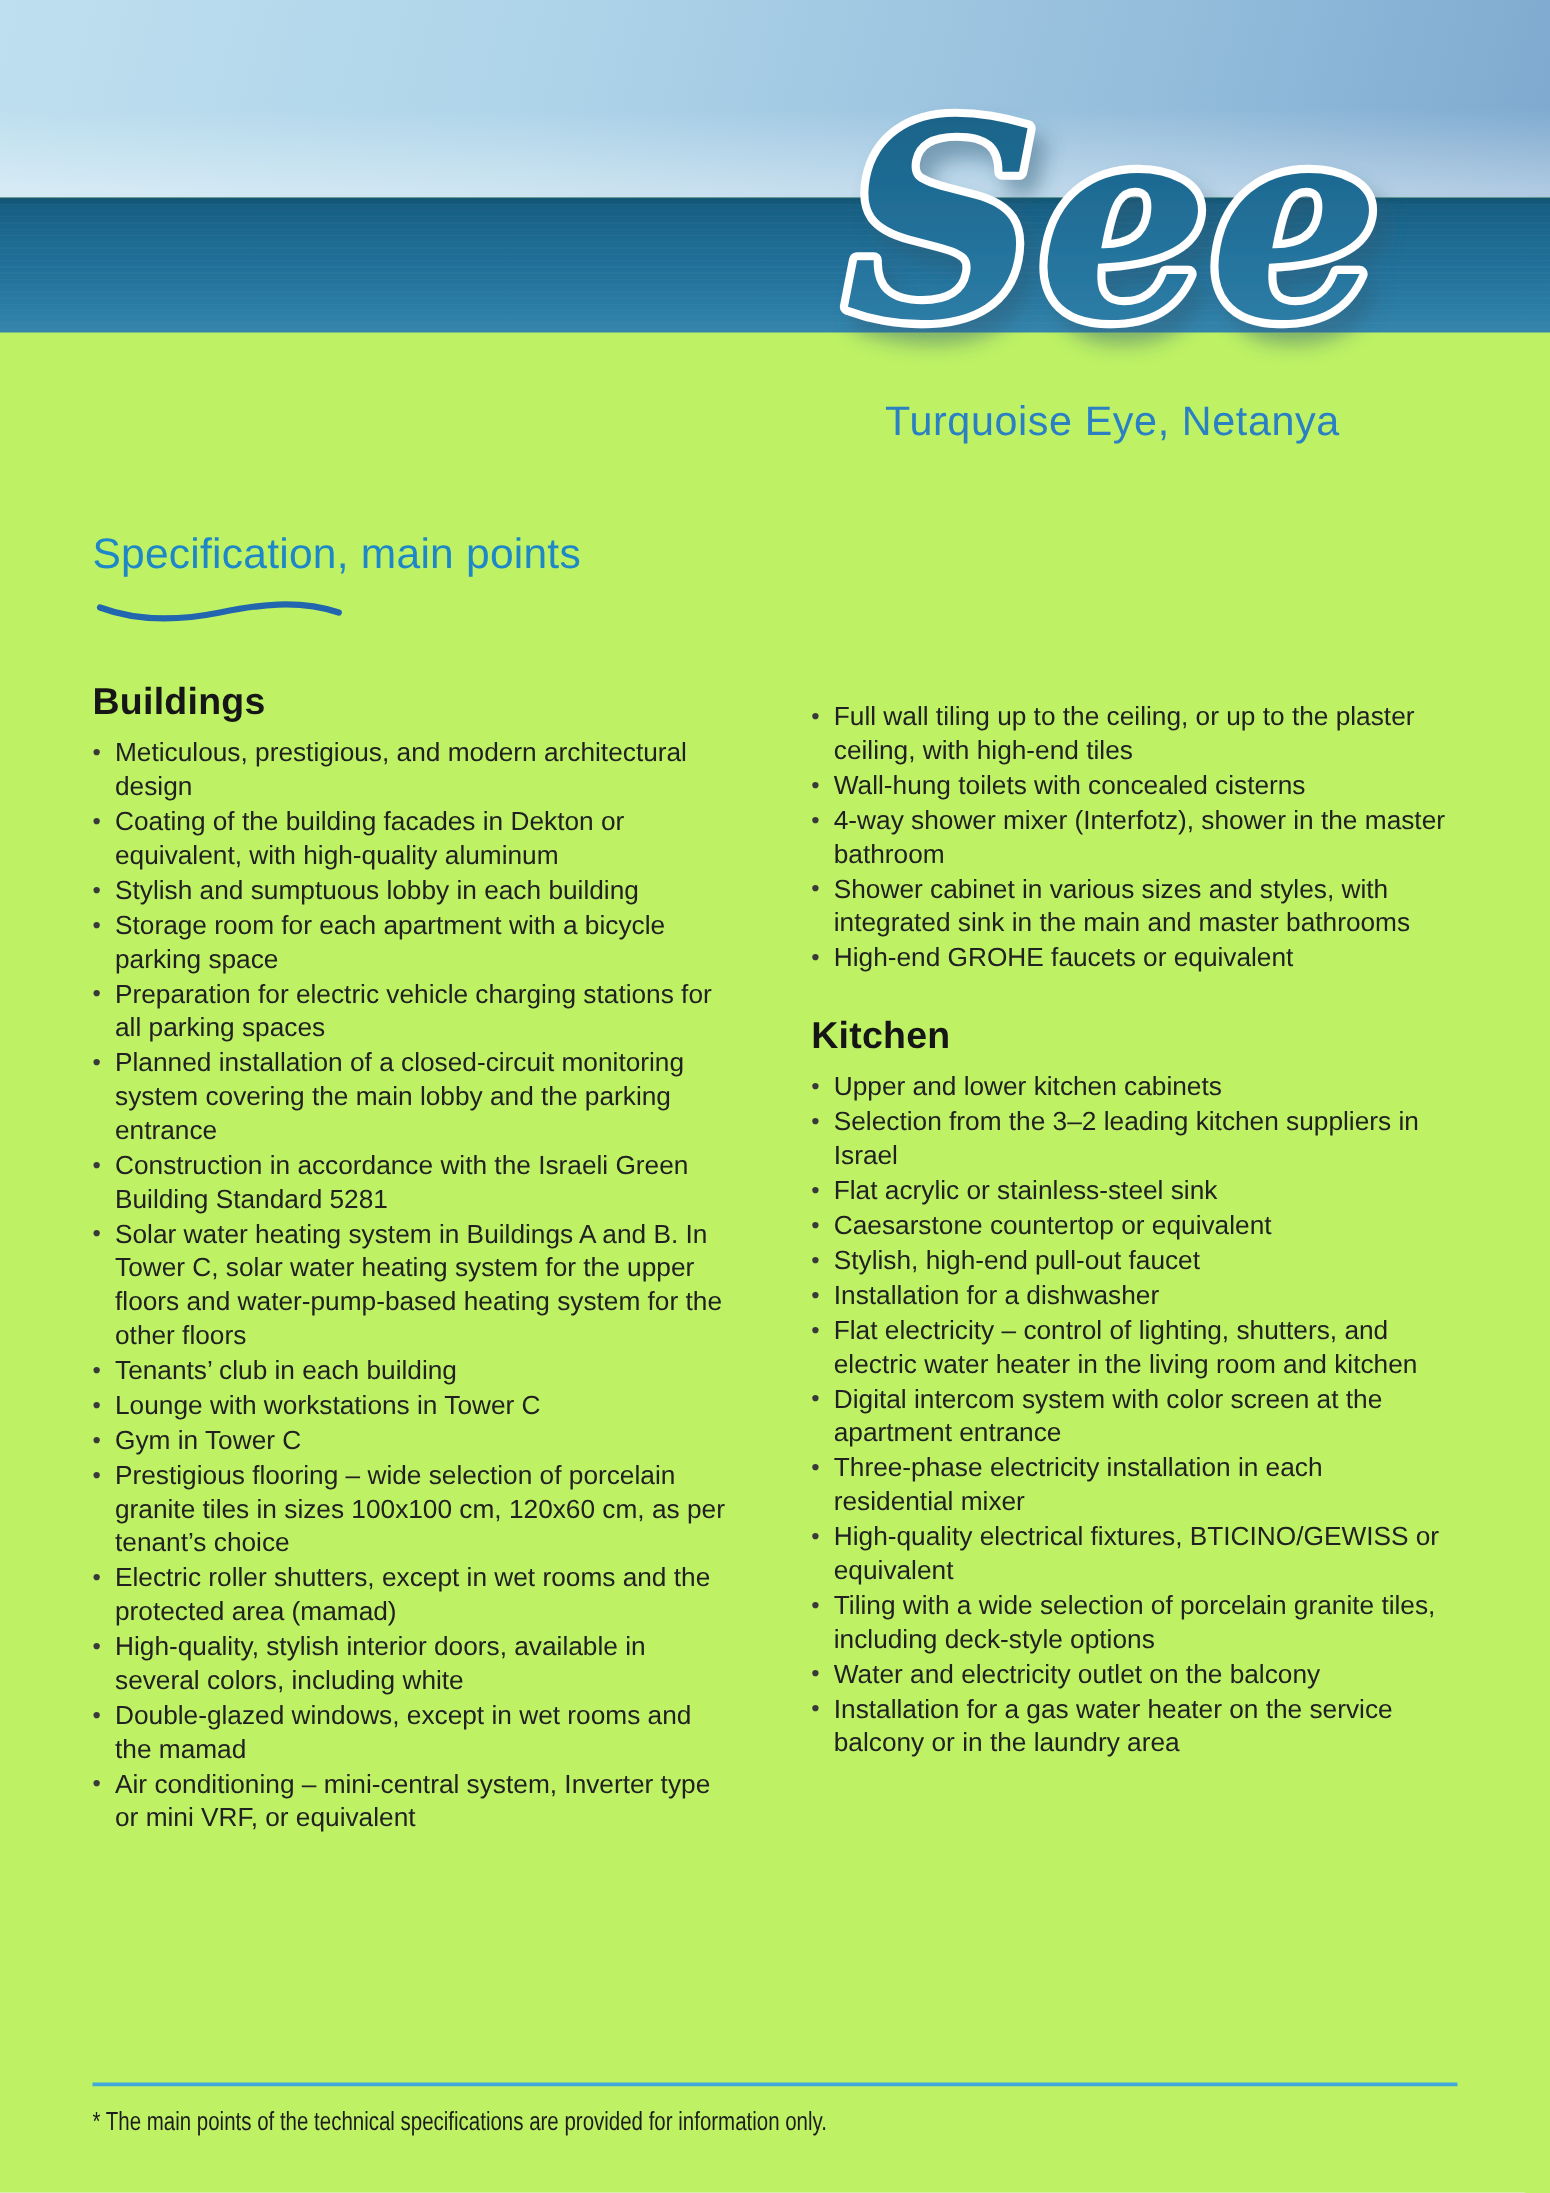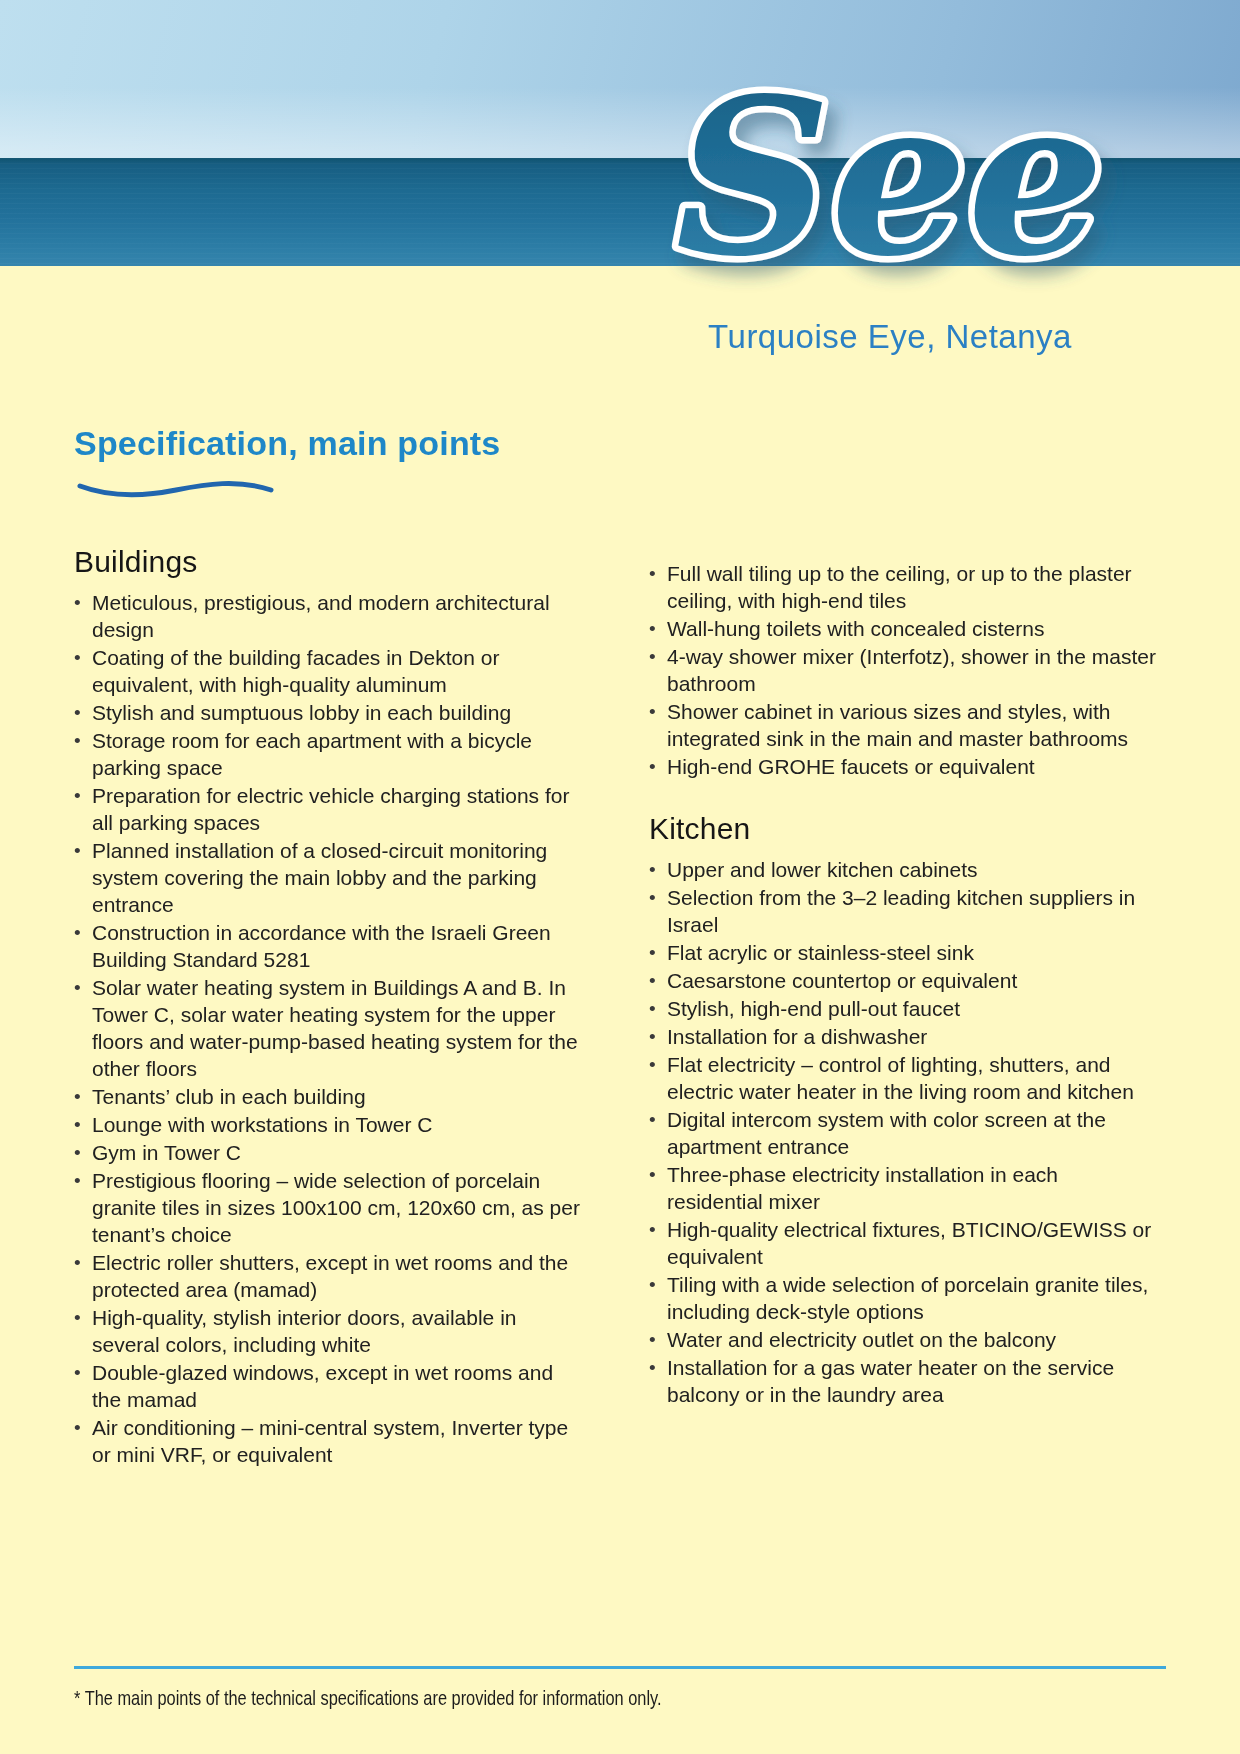--- a/index.html
+++ b/index.html
@@ -1,20 +1,20 @@
 <!DOCTYPE html>
 <html><head>
 <meta charset="utf-8">
 <style>
   html,body{margin:0;padding:0;background:#e9e9e9;}
   .page{
     position:relative;
     width:1240px;height:1754px;
     margin:0 auto;
-    background:#fef9c3;
+    background:#bef264;
     overflow:hidden;
     font-family:"Liberation Sans",sans-serif;
     color:#1e1e1e;
   }
   
   .hero{position:absolute;left:0;top:0;width:1240px;height:266px;}
   .sky{
     position:absolute;left:0;top:0;width:100%;height:158px;
     background:linear-gradient(105deg,#bedfef 0%,#aed4e9 35%,#93bcdb 75%,#7ea9cf 100%);
   }
@@ -42,35 +42,35 @@
   }
   .tagline{
     position:absolute;left:655px;top:318px;width:470px;
     text-align:center;
     font-size:33px;letter-spacing:.5px;
     color:var(--tagline-color,#2b80c4);
   }
   
   .title{
     position:absolute;left:74px;top:424px;margin:0;
-    font-size:34px;font-weight:bold;
+    font-size:34px;font-weight:normal;
     color:var(--title-color,#1e87c8);
     letter-spacing:.2px;
   }
   .swoosh{position:absolute;left:76px;top:476px;}
   
   .content{
     position:absolute;left:74px;top:545px;
     display:flex;gap:67px;
   }
   .col{width:508px;}
   .col.right{padding-top:15px;}
   section h2{
     margin:32px 0 10px 0;
-    font-size:30px;font-weight:normal;color:#161616;
+    font-size:30px;font-weight:bold;color:#161616;
     letter-spacing:.2px;
   }
   .col section:first-child h2{margin-top:0;}
   .item{display:flex;margin:0 0 1px 0;font-size:21px;line-height:27px;}
   .bullet{
     flex:0 0 18px;color:#3a3a3a;font-size:19px;line-height:27px;
   }
   .item-text{flex:1;color:#212121;}
   
   .footer-line{

